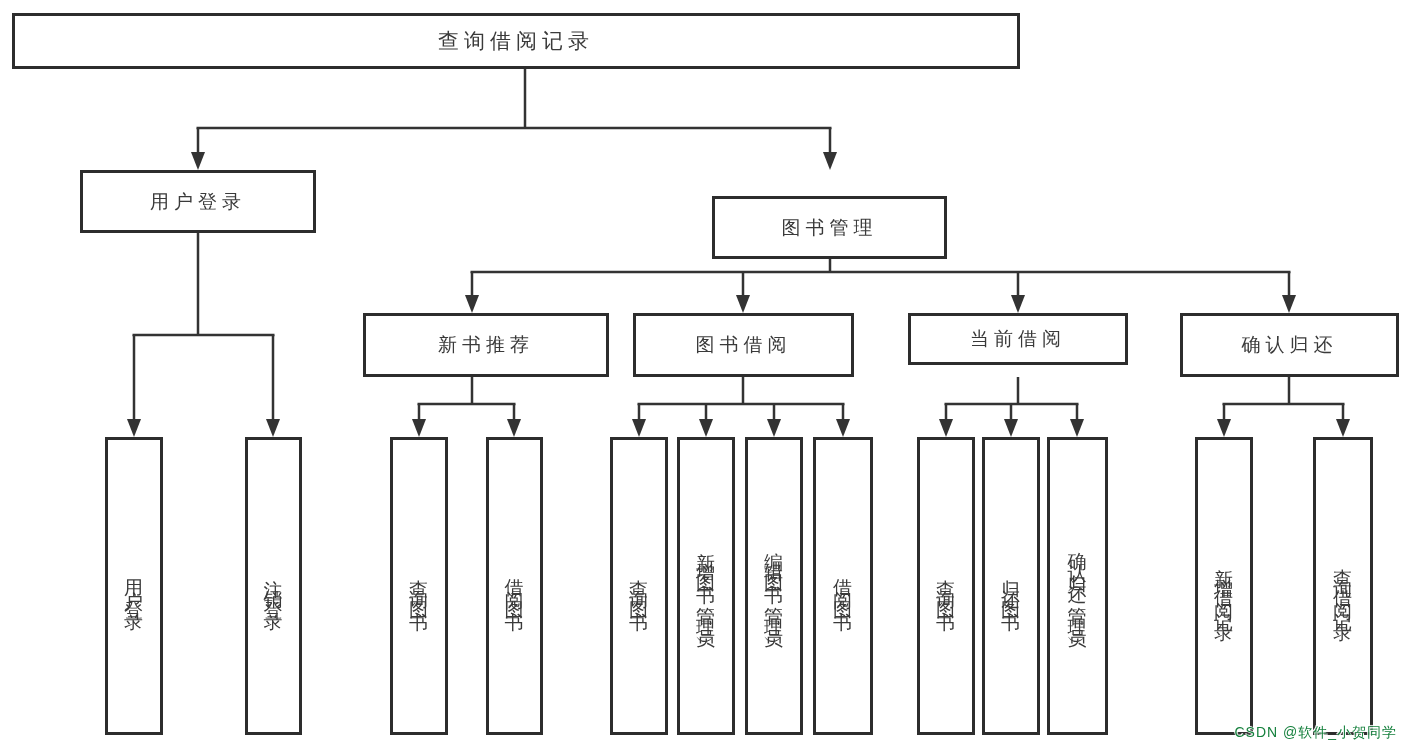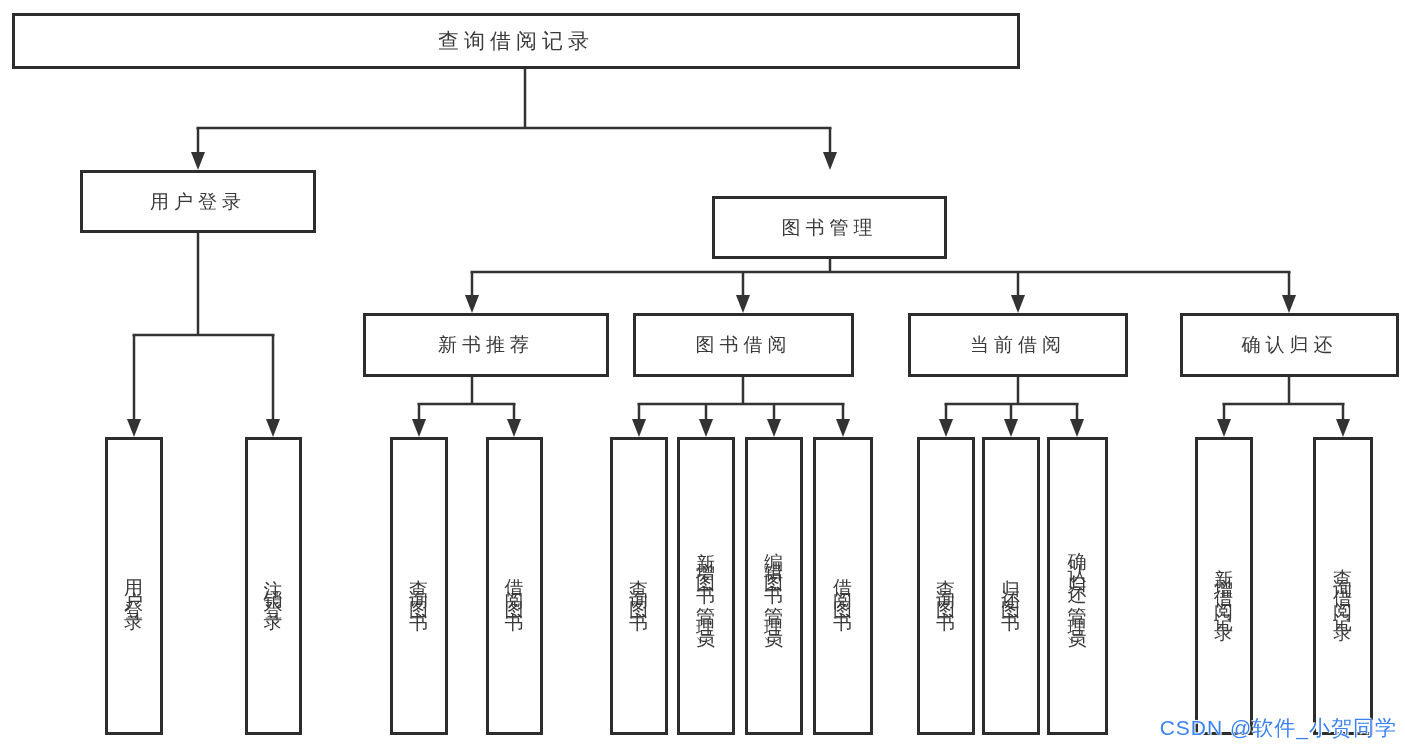--- a/index.html
+++ b/index.html
@@ -14,21 +14,21 @@
     display:flex; align-items:center; justify-content:center;
   }
   .node-root  { font-size:21px; letter-spacing:5px; }
   .node-h     { font-size:19px; letter-spacing:5px; }
   .node-leaf {
     writing-mode:vertical-rl; text-orientation:mixed;
     font-size:19px; letter-spacing:11px; line-height:1;
   }
   .watermark {
     position:absolute; right:8px; bottom:5px; z-index:5;
-    font-size:21px; letter-spacing:1px; color:#3b82f6;
+    font-size:14px; letter-spacing:1px; color:#15803d;
     text-shadow:0 0 2px #ffffff, 1px 1px 0 #ffffff, -1px -1px 0 #ffffff;
   }
   svg line    { stroke:#333333; stroke-width:2.5; }
   svg polygon { fill:#333333; }
 </style>
 </head>
 <body>
 
 <div class="stage">
 
@@ -111,21 +111,21 @@
   <div class="node node-h" style="left:712px; top:170px; width:235px; height:63px;margin-top:26px;">
     <span>图书管理</span>
   </div>
 
   <div class="node node-h" style="left:363px; top:313px; width:246px; height:64px;">
     <span>新书推荐</span>
   </div>
   <div class="node node-h" style="left:633px; top:313px; width:221px; height:64px;">
     <span>图书借阅</span>
   </div>
-  <div class="node node-h" style="left:908px; top:313px; width:220px; height:64px;">
+  <div class="node node-h" style="left:908px; top:313px; width:220px; height:52px;">
     <span>当前借阅</span>
   </div>
   <div class="node node-h" style="left:1180px; top:313px; width:219px; height:64px;">
     <span>确认归还</span>
   </div>
 
   <div class="node node-leaf" style="left:105px; top:437px; width:58px; height:298px;">
     <span>用户登录</span>
   </div>
   <div class="node node-leaf" style="left:245px; top:437px; width:57px; height:298px;">

